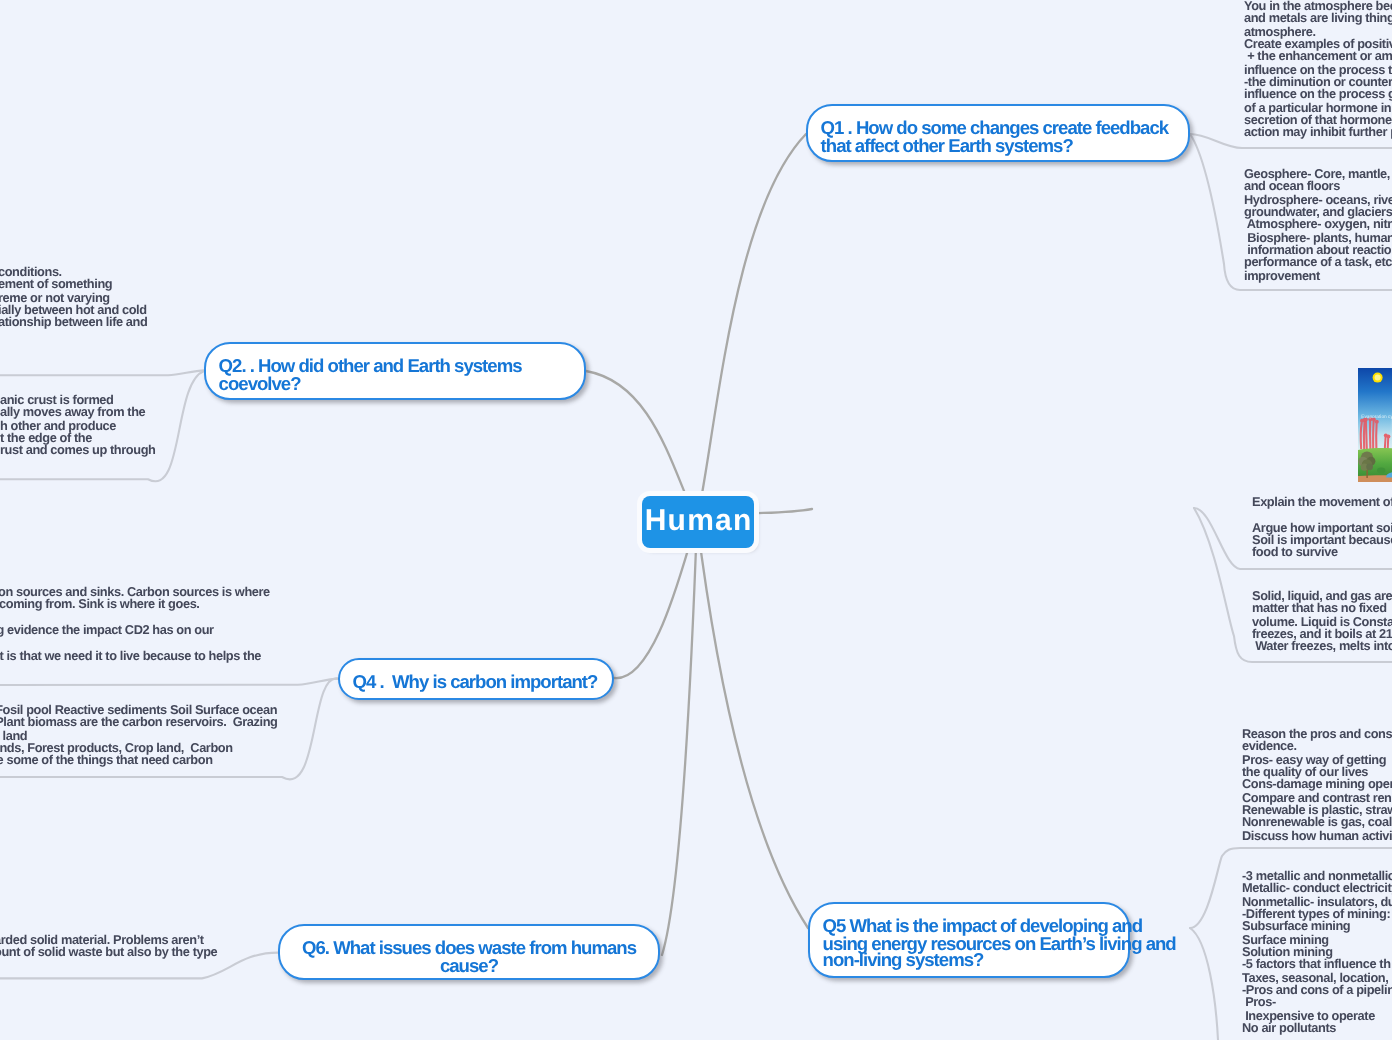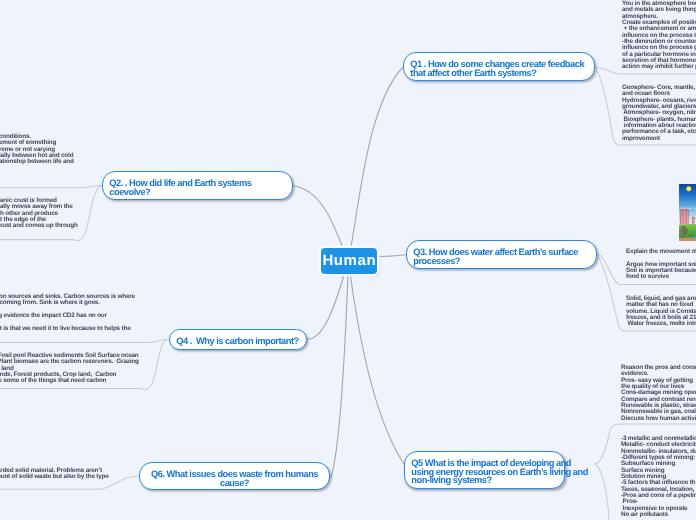--- a/index.html
+++ b/index.html
@@ -195,24 +195,22 @@
     <circle cx="5.8" cy="49.4" r="1.7" fill="#64714a"></circle>
   </g>
   <ellipse cx="11.6" cy="51.2" rx="2.1" ry="1.4" fill="#3f9338"></ellipse>
   <path d="M14.4,53.4 C17,51.2 22,51.6 30,51 L30,54.8 L14,54.8 Z" fill="#53a9db"></path>
   <text x="1.6" y="25.2" font-family="Liberation Sans, sans-serif" font-size="2.4" fill="#ffffff" opacity=".75">Evaporation cycle</text>
 </svg>
 
 <div class="node center" id="nd-center">Human</div>
 <div class="node" id="nd-q1">Q1 . How do some changes create feedback
 that affect other Earth systems?</div>
-<div class="node" id="nd-q2">Q2. . How did life and Earth systems
+<div class="node" id="nd-q2">Q2. . How did other and Earth systems
 coevolve?</div>
-<div class="node" id="nd-q3">Q3. How does water affect Earth’s surface
-processes?</div>
 <div class="node" id="nd-q4">Q4 .  Why is carbon important?</div>
 <div class="node" id="nd-q5">Q5 What is the impact of developing and
 using energy resources on Earth’s living and
 non-living systems?</div>
 <div class="node" id="nd-q6">Q6. What issues does waste from humans
 cause?</div>
 
 </div>
 
 <style>

